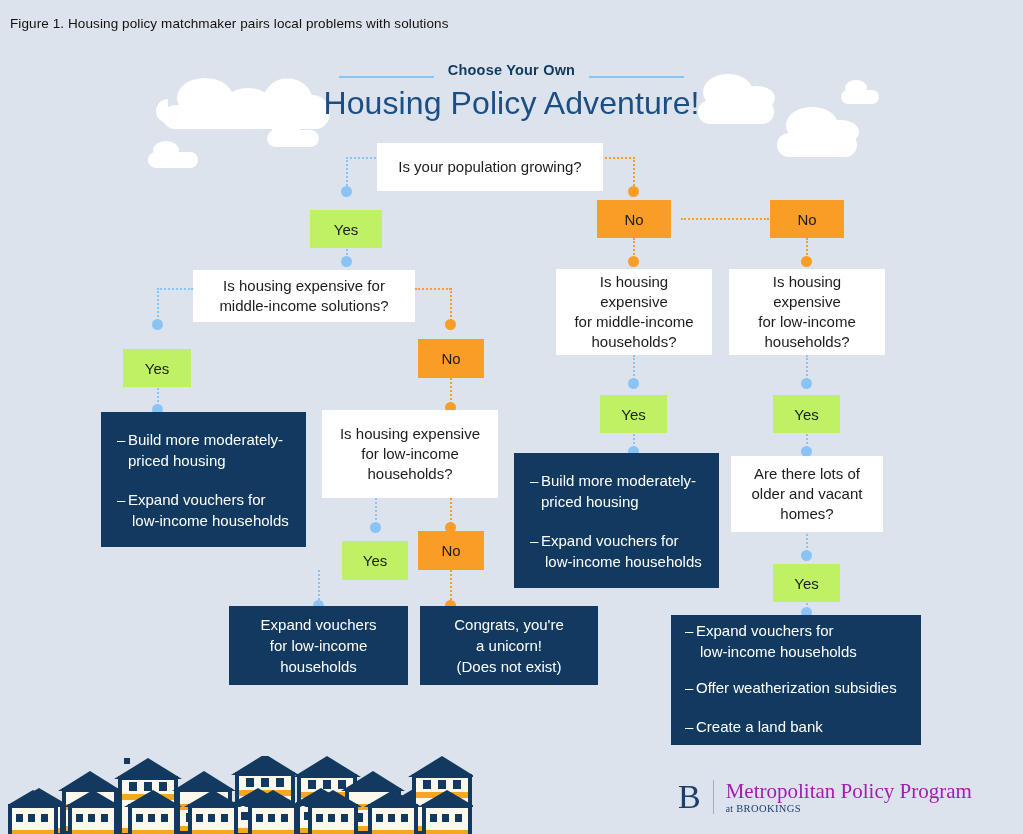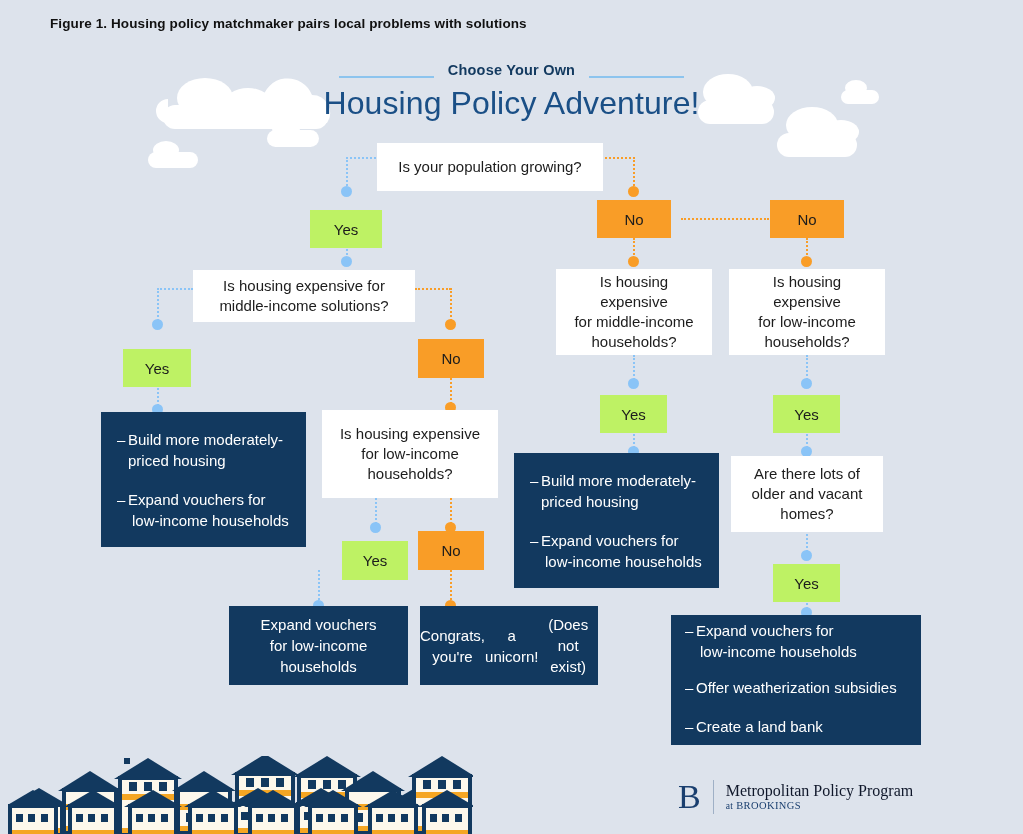--- a/index.html
+++ b/index.html
@@ -9,23 +9,22 @@
     font-family:"Liberation Sans", sans-serif;
     position:relative;
     overflow:hidden;
     -webkit-font-smoothing:antialiased;
   }
   #stage{position:relative;width:1023px;height:834px;}
 
   
   .fig-caption{
     position:absolute;left:10px;top:16px;
-    font-size:13.5px;font-weight:bold;color:#111;
+    font-size:13.5px;font-weight:normal;color:#111;
     letter-spacing:.1px;
-    margin-left:40px;
   }
 
   
   .kicker-wrap{
     position:absolute;left:0;right:0;top:62px;
     display:flex;align-items:flex-end;justify-content:center;gap:14px;
   }
   .kicker-rule{width:95px;height:2px;background:#8cc4ee;}
   .kicker{
     font-size:14.5px;font-weight:bold;color:#12395f;letter-spacing:.2px;
@@ -80,21 +79,21 @@
   #houses{position:absolute;left:8px;bottom:0;width:465px;height:78px;}
 
   
   .logo{position:absolute;left:678px;top:780px;display:flex;align-items:center;}
   .logo .bee{
     font-family:"Liberation Serif", serif;font-size:34px;color:#1a3f6f;
     line-height:1;padding-right:12px;
   }
   .logo .divider{width:1px;height:34px;background:#9fb0c6;margin-right:12px;}
   .logo .ltext{display:flex;flex-direction:column;justify-content:center;}
-  .logo .l1{font-family:"Liberation Serif", serif;font-size:16px;color:#0f172a;line-height:1.05;text-align:center;}
+  .logo .l1{font-family:"Liberation Serif", serif;font-size:21px;color:#a21caf;line-height:1.05;text-align:center;}
   .logo .l2{font-family:"Liberation Serif", serif;font-size:10.5px;color:#1a3f6f;letter-spacing:.4px;margin-top:1px;}
   .logo .l2 .small{font-size:9.5px;}
 </style>
 </head>
 <body>
 
 <div id="stage">
 
   <div class="fig-caption">Figure 1. Housing policy matchmaker pairs local problems with solutions</div>
 
@@ -249,21 +248,21 @@
   <div class="node chip no" style="left:418px;top:531px;width:66px;height:39px;">
     <span>No</span>
   </div>
 
   <div class="node answer center" style="left:229px;top:606px;width:179px;height:79px;flex-direction:column;">
     <span>Expand vouchers</span>
     <span>for low-income</span>
     <span>households</span>
   </div>
 
-  <div class="node answer center" style="left:420px;top:606px;width:178px;height:79px;flex-direction:row;">
+  <div class="node answer center" style="left:420px;top:606px;width:178px;height:79px;flex-direction:column;">
     <span>Congrats, you're</span>
     <span>a unicorn!</span>
     <span>(Does not exist)</span>
   </div>
 
   <div class="node q-box" style="left:556px;top:269px;width:156px;height:86px;flex-direction:column;">
     <span>Is housing expensive</span>
     <span>for middle-income</span>
     <span>households?</span>
   </div>

